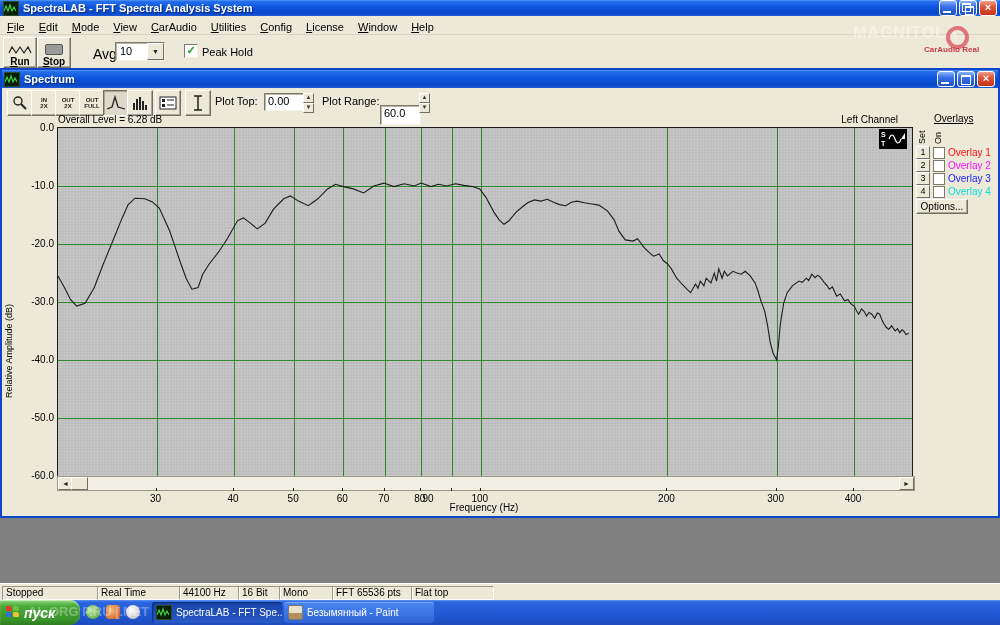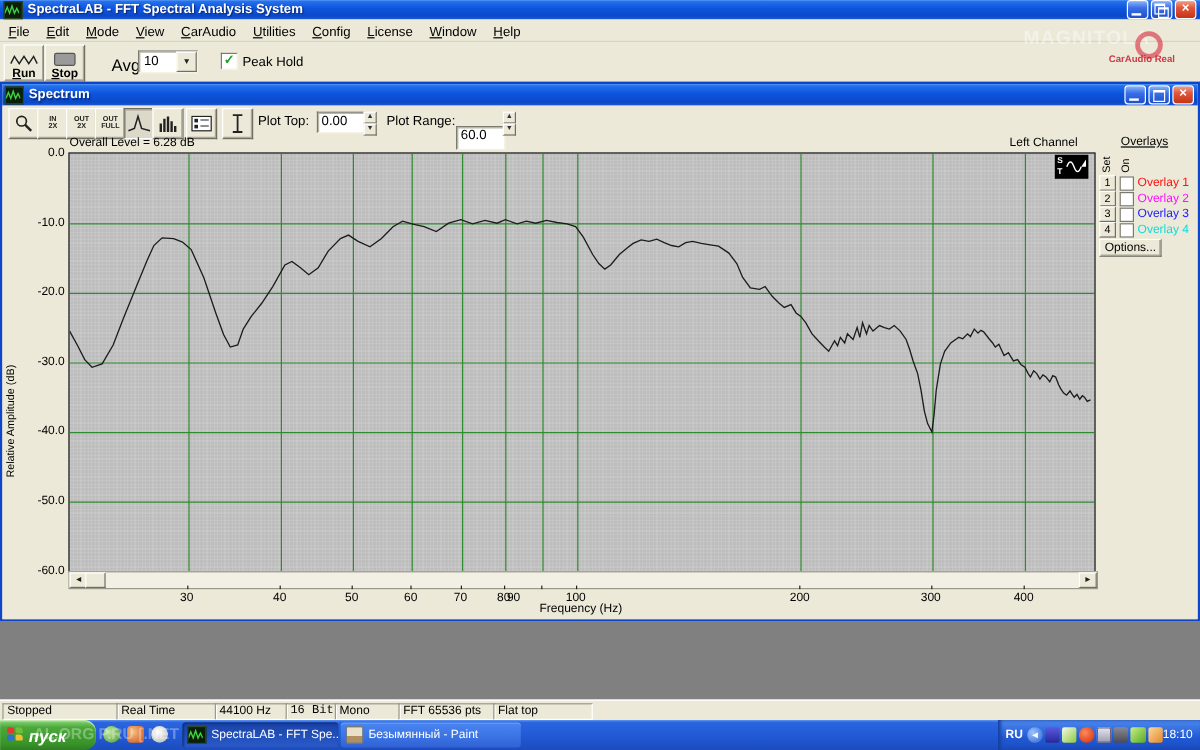--- a/index.html
+++ b/index.html
@@ -330,21 +330,21 @@
       </div>
     </div>
   </div>
 
   <div class="abs mdi"></div>
 
   <div class="abs statusbar">
     <div class="statuscell" style="left:2px;width:92px;">Stopped</div>
     <div class="statuscell" style="left:97px;width:79px;">Real Time</div>
     <div class="statuscell" style="left:179px;width:56px;">44100 Hz</div>
-    <div class="statuscell" style="left:238px;width:38px;font-family:Liberation Mono, monospace;">16 Bit</div>
+    <div class="statuscell" style="left:238px;width:38px;">16 Bit</div>
     <div class="statuscell" style="left:279px;width:50px;">Mono</div>
     <div class="statuscell" style="left:332px;width:76px;">FFT 65536 pts</div>
     <div class="statuscell" style="left:411px;width:78px;">Flat top</div>
   </div>
 
   <div class="abs taskbar">
     <div class="abs startbtn">
       <span class="flag">
         <i style="left:0;top:0;background:#e23a2e;"></i>
           <i style="left:7px;top:0;background:#6fbf3a;"></i>
@@ -363,28 +363,16 @@
             <polyline points="0,8 2,3 4,8 6,2 8,8 10,4 12,8" stroke="#3fd03f" stroke-width="1.2" fill="none"></polyline>
           </svg>
       </span>
       <span>SpectraLAB - FFT Spe...</span>
     </div>
     <div class="taskbtn taskbtn-idle" style="left:284px;width:142px;">
       <span style="width:13px;height:13px;margin-right:4px;flex:none;background:linear-gradient(180deg,#e8e0c8 55%,#b09060 55%);border:1px solid #777;border-radius:2px;"></span>
       <span>Безымянный - Paint</span>
     </div>
 
-    <div class="tray">
-      <span style="margin-left:6px;font-weight:bold;">RU</span>
-      <span style="width:13px;height:13px;border-radius:50%;margin-left:4px;background:radial-gradient(circle at 35% 35%,#9ac4ff,#2a60d0);color:#fff;font-size:8px;line-height:13px;text-align:center;">◄</span>
-      <span class="tray-ico" style="background:linear-gradient(180deg,#5a5ae0,#28289a);"></span>
-      <span class="tray-ico" style="background:linear-gradient(135deg,#f4fbe8,#8cc83c);"></span>
-      <span class="tray-ico" style="border-radius:50%;background:radial-gradient(circle at 40% 35%,#ff8a5a,#d02808);"></span>
-      <span class="tray-ico" style="background:linear-gradient(180deg,#e8e8f2,#9a9ab0);box-shadow:inset 0 0 0 1px #667;"></span>
-      <span class="tray-ico" style="background:linear-gradient(180deg,#8a8a96,#4a4a55);"></span>
-      <span class="tray-ico" style="background:linear-gradient(135deg,#c8f080,#58a828);"></span>
-      <span class="tray-ico" style="background:linear-gradient(135deg,#ffd898,#e08828);"></span>
-      <span style="margin-left:auto;margin-right:6px;">18:10</span>
-    </div>
   </div>
 
   <div class="abs wm" style="left:28px;top:604px;font-size:13px;opacity:.75;">AL.ORG   P.RU   [.NET</div>
 </div>
 
 </body></html>

